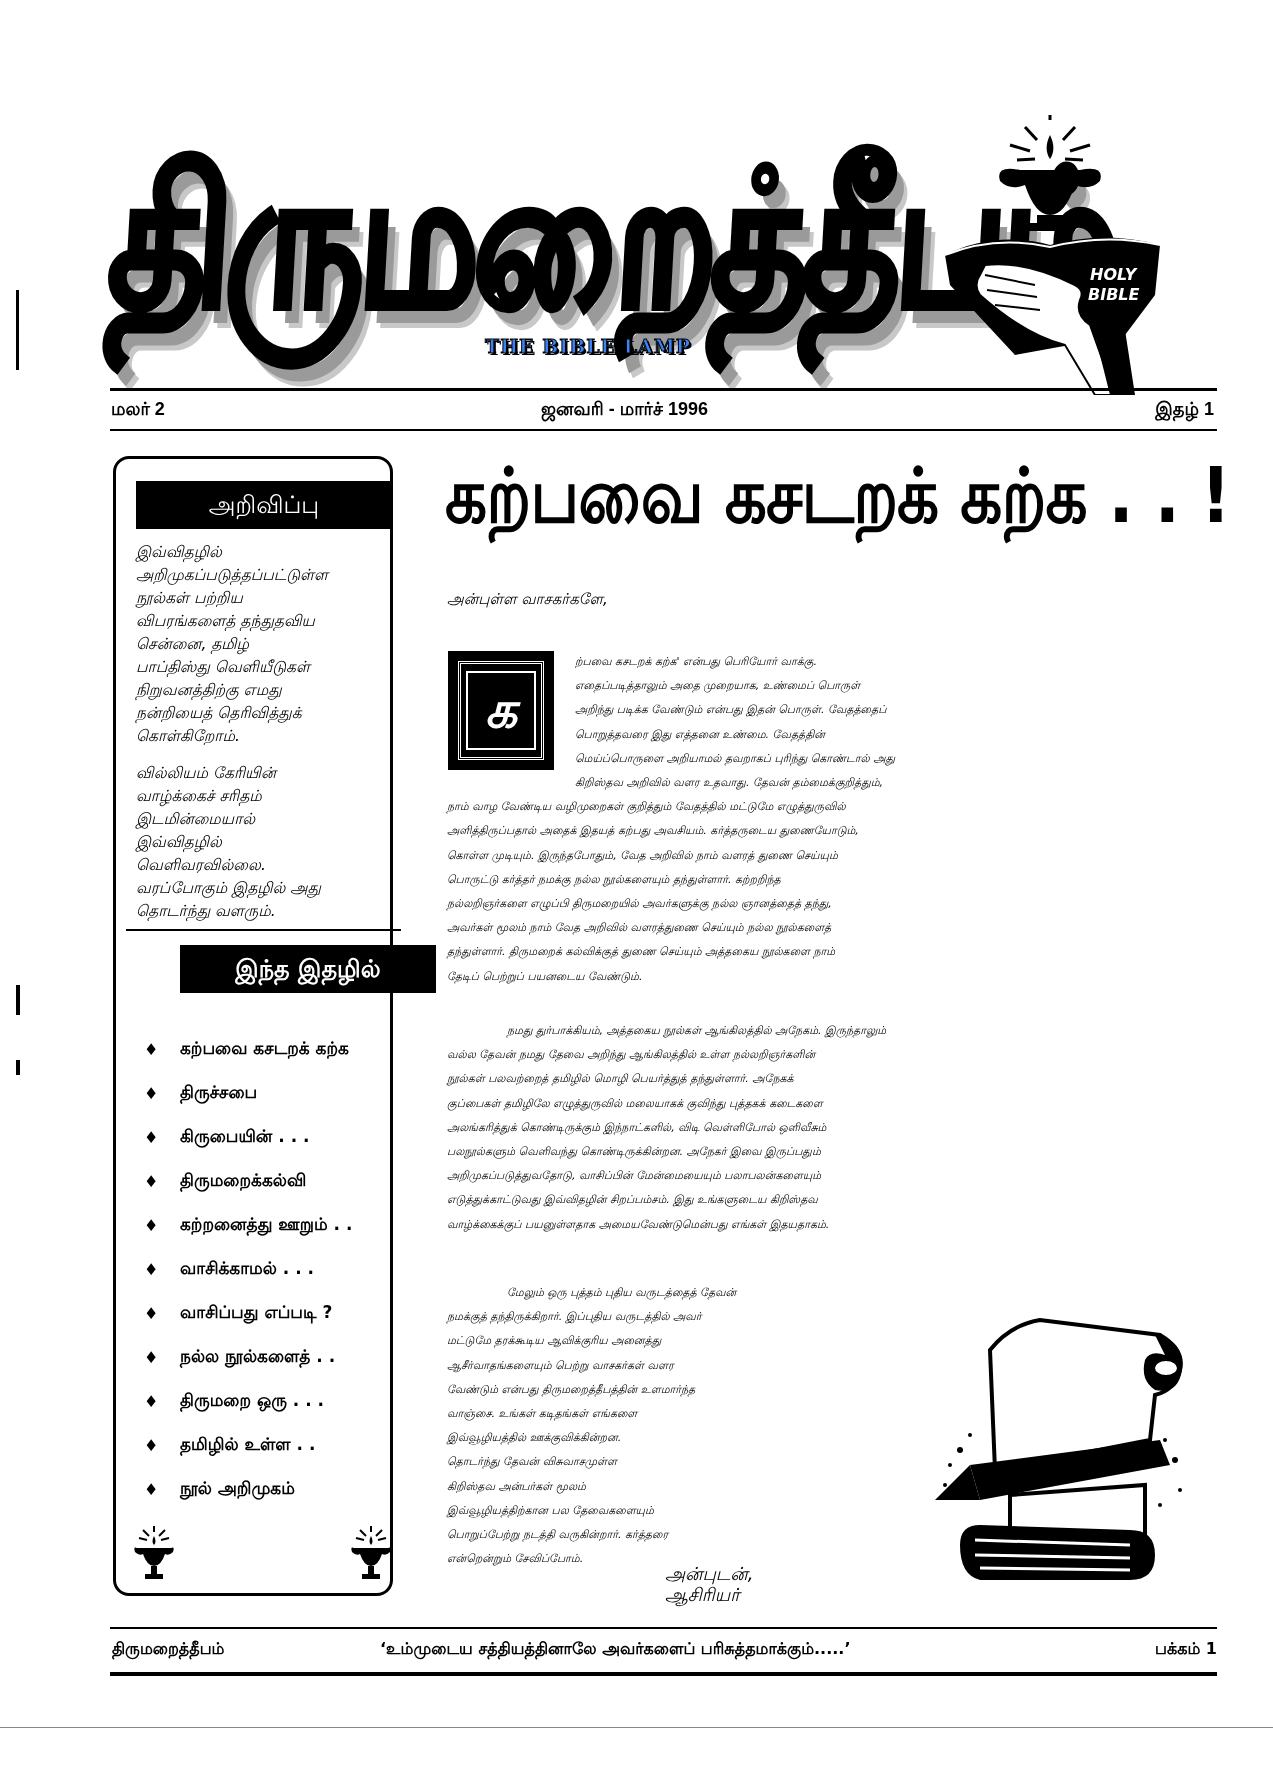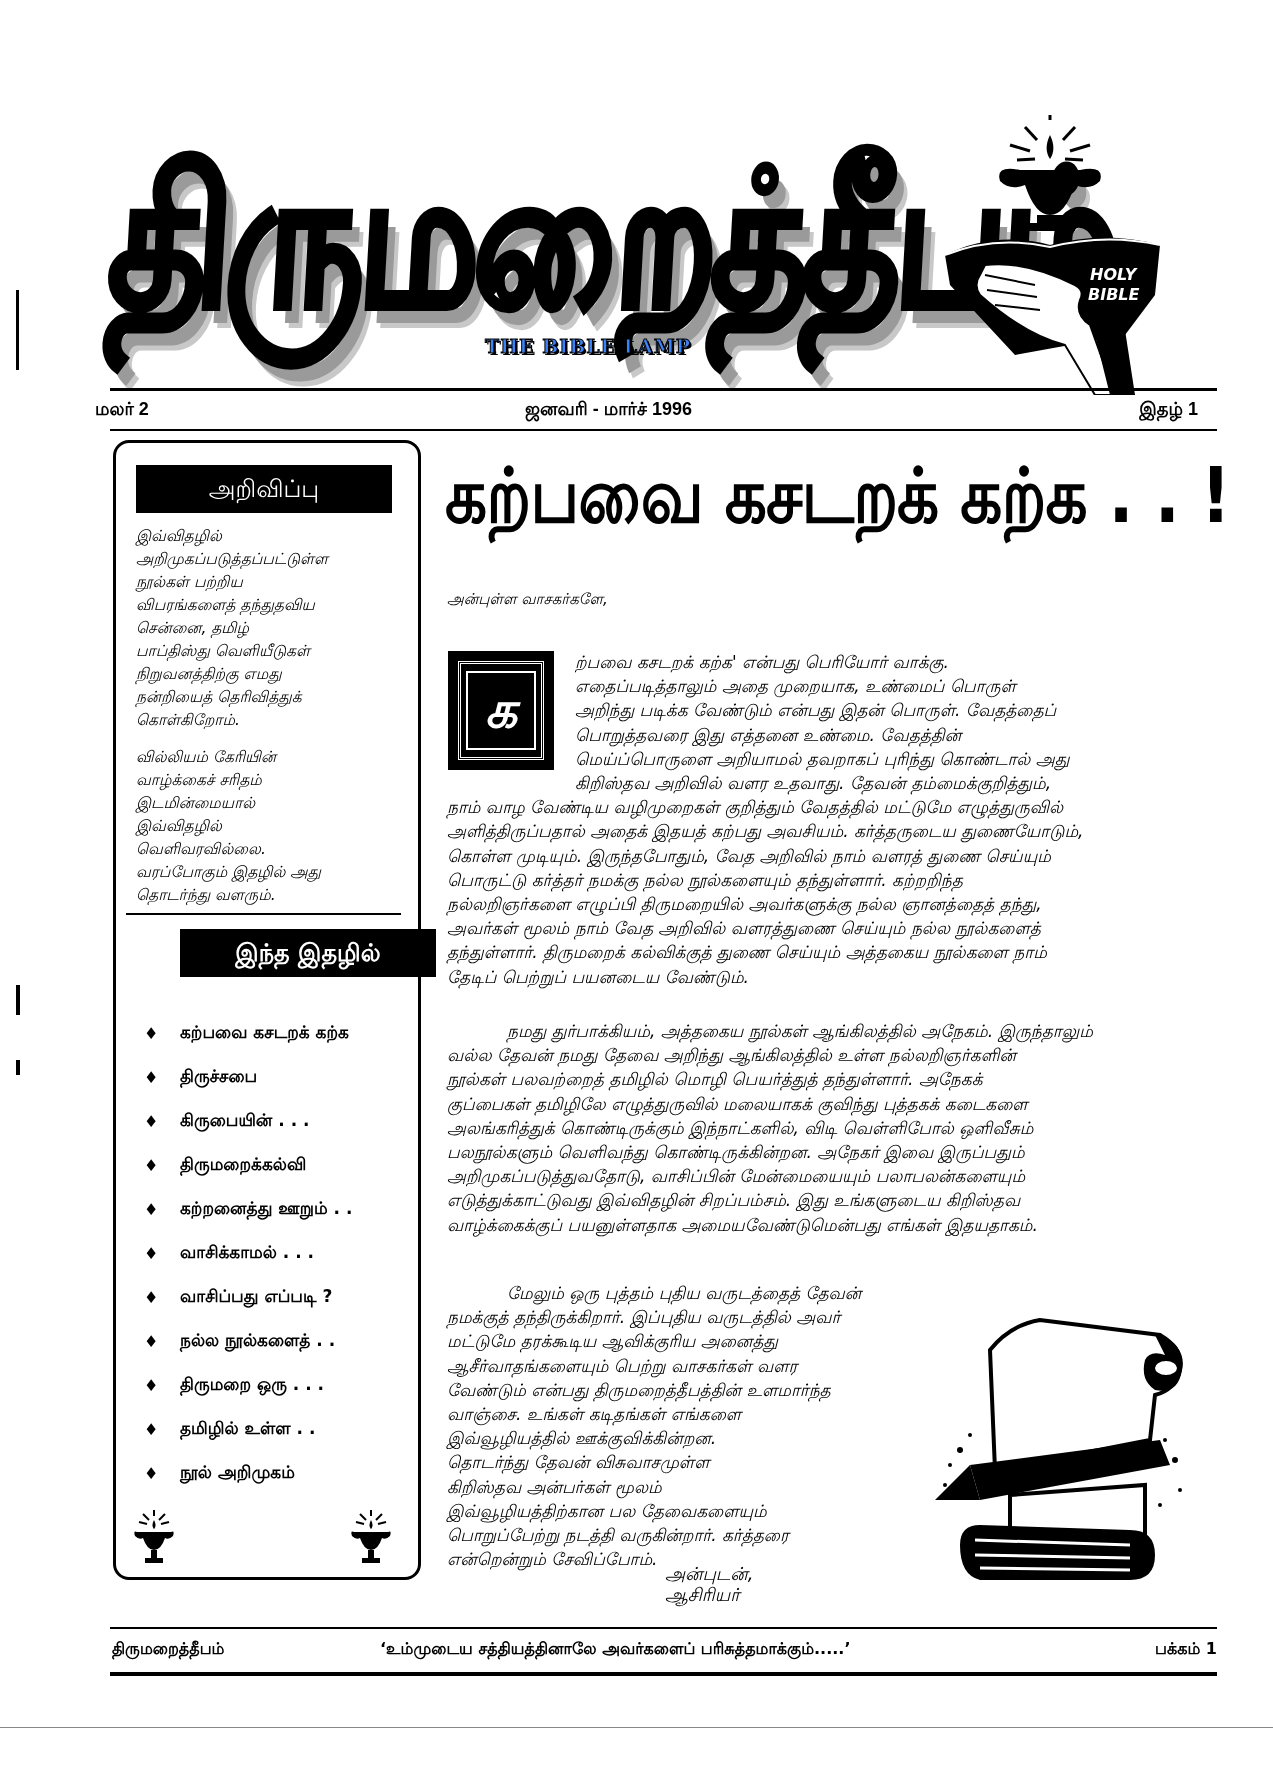--- a/index.html
+++ b/index.html
@@ -18,45 +18,45 @@
     white-space: nowrap;
   }
   .masthead-subtitle {
     left: 485px; top: 335px; font-family: "DejaVu Serif", serif; font-weight: bold;
     font-size: 19px; letter-spacing: 1px; color: #3b82f6;
     -webkit-text-stroke: 1px #000; text-shadow: 2px 2px 0 #000;
   }
   .logo { left: 925px; top: 115px; width: 250px; height: 280px; }
 
   .rule-top { left: 110px; top: 388px; width: 1107px; height: 3px; background: #000; }
-  .issue-bar { left: 93px; top: 397px; width: 1107px; height: 28px; font-family: "Liberation Sans", sans-serif; font-weight: bold; font-size: 18px; }
+  .issue-bar { left: 109px; top: 397px; width: 1107px; height: 28px; font-family: "Liberation Sans", sans-serif; font-weight: bold; font-size: 18px; }
   .issue-bar span { position: absolute; top: 2px; }
   .rule-issue { left: 110px; top: 429px; width: 1107px; height: 2px; background: #000; }
 
   
-  .sidebar { left: 113px; top: 440px; width: 308px; height: 1140px; border: 3px solid #000; border-radius: 16px; box-sizing: border-box; }
+  .sidebar { left: 113px; top: 456px; width: 280px; height: 1140px; border: 3px solid #000; border-radius: 16px; box-sizing: border-box; }
   .side-head { position: absolute; left: 20px; width: 256px; height: 48px; background: #000; color: #fff; text-align: center; font-family: "DejaVu Sans", sans-serif; font-size: 24px; line-height: 48px; }
   .side-head.notice { top: 22px; }
   .side-head.contents { top: 486px; font-weight: bold; margin-left: 44px; }
   .notice-text { position: absolute; left: 20px; top: 82px; width: 265px; font-family: "DejaVu Sans", sans-serif; font-style: italic; font-size: 15.5px; line-height: 23px; }
   .notice-text p { margin: 0 0 14px 0; }
   .side-divider { position: absolute; left: 10px; top: 470px; width: 275px; height: 2px; background: #000; }
   .toc { position: absolute; left: 28px; top: 568px; width: 260px; margin: 0; padding: 0; list-style: none; }
   .toc li { height: 44px; font-family: "DejaVu Sans", sans-serif; font-weight: bold; font-size: 17px; display: flex; align-items: center; }
   .toc .bullet { width: 36px; font-size: 16px; }
   .lamp { position: absolute; top: 1065px; width: 46px; height: 56px; }
   .lamp.l { left: 15px; } .lamp.r { left: 232px; }
 
   
   .headline { left: 445px; top: 452px; font-family: "DejaVu Sans", sans-serif; font-weight: bold; font-size: 66px; letter-spacing: -1px; transform: scaleY(1.15); transform-origin: left top; white-space: nowrap; }
   .salutation { left: 447px; top: 590px; font-family: "DejaVu Sans", sans-serif; font-style: italic; font-size: 15px; }
   .dropcap { left: 448px; top: 651px; width: 106px; height: 119px; background: #000; }
   .dropcap .frame { position: absolute; left: 10px; top: 10px; right: 10px; bottom: 10px; border: 3px double #fff; }
   .dropcap .inner { position: absolute; left: 18px; top: 20px; right: 18px; bottom: 20px; border: 2px solid #fff; color: #fff; font-size: 50px; font-weight: bold; font-style: italic; text-align: center; line-height: 75px; }
-  .body-text { font-family: "DejaVu Sans", sans-serif; font-style: italic; font-size: 17px; line-height: 24.2px; }
+  .body-text { font-family: "DejaVu Sans", sans-serif; font-style: italic; font-size: 11px; line-height: 24.2px; }
   .para1-a { left: 575px; top: 650px; width: 605px; }
   .para1-b { left: 447px; top: 771px; width: 735px; }
   .para2 { left: 447px; top: 1019px; width: 735px; }
   .para3 { left: 447px; top: 1281px; width: 470px; }
   .body-text .line { display: block; white-space: nowrap; }
   .indent { padding-left: 60px; }
   .signoff { left: 665px; top: 1563px; font-family: "DejaVu Sans", sans-serif; font-style: italic; font-size: 18px; line-height: 21px; }
   .scroll-art { left: 930px; top: 1290px; width: 260px; height: 300px; }
 
   

